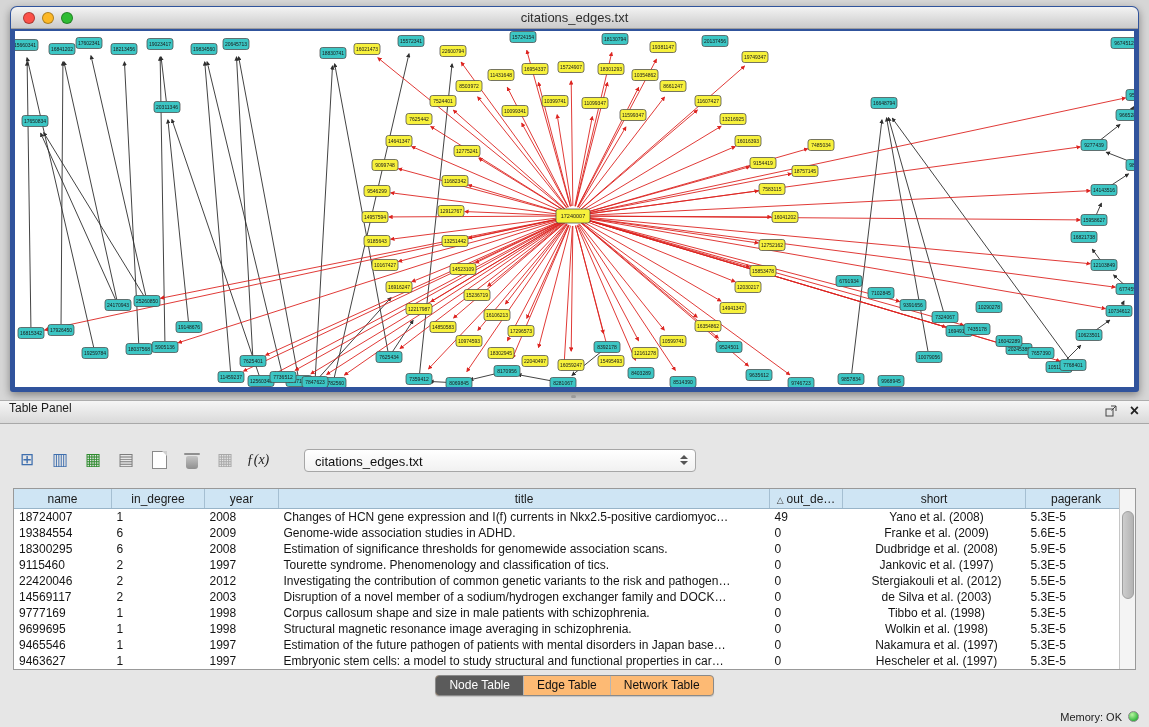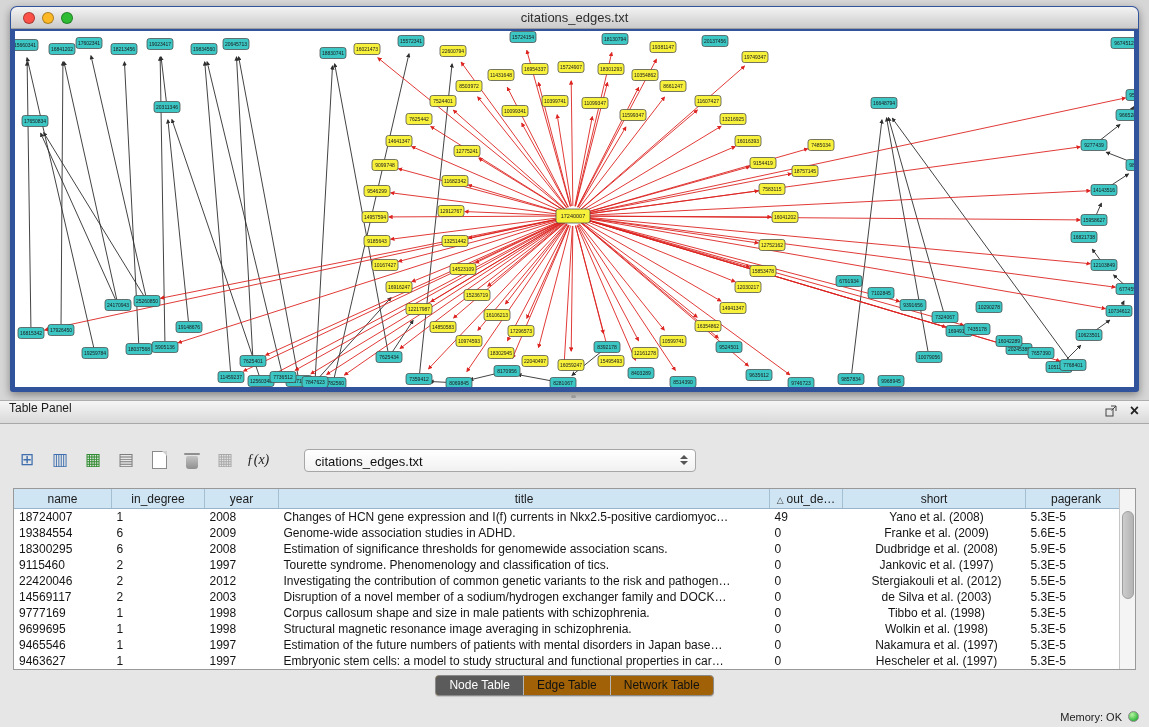--- a/index.html
+++ b/index.html
@@ -58,21 +58,21 @@
     font-size:12px;font-weight:normal;color:#1a1a1a;text-align:center;padding:0;overflow:hidden;white-space:nowrap;}
   table.grid th .sort{font-size:9px;color:#444;margin-right:3px;}
   table.grid td{height:16px;font-size:12px;color:#141414;padding:0 0 0 5px;overflow:hidden;white-space:nowrap;}
   td.a-center{text-align:center;padding-left:0;}
   .c0{width:97px;}.c1{width:92px;}.c2{width:73px;}.c3{width:490px;}.c4{width:72px;}.c5{width:182px;}.c6{width:100px;}
   td.c1{padding-left:10px;}td.c2{padding-left:7px;}td.c3{padding-left:8px;}td.c4{padding-left:8px;}td.c6{padding-left:12px;}
   .vscroll{position:absolute;right:0;top:0;bottom:0;width:15px;background:#f4f4f4;border-left:1px solid #c6c6c6;}
   .vthumb{position:absolute;left:2px;top:22px;width:10px;height:86px;background:linear-gradient(90deg,#cdcdcd,#b3b3b3);border-radius:6px;border:1px solid #9f9f9f;}
 
   .tabs{position:absolute;left:0;right:0;top:274px;display:flex;justify-content:center;}
-  .tabgroup{display:inline-flex;border:1px solid #8a8a8a;border-radius:4px;overflow:hidden;background:#a16207;height:19px;box-shadow:0 1px 1px rgba(0,0,0,.15);}
+  .tabgroup{display:inline-flex;border:1px solid #8a8a8a;border-radius:4px;overflow:hidden;background:#fdba74;height:19px;box-shadow:0 1px 1px rgba(0,0,0,.15);}
   .tab{padding:0 13px;font-size:12px;line-height:19px;color:#111;background:transparent;border:none;border-right:1px solid #b5b5b5;font-family:"Liberation Sans",sans-serif;}
   .tab:last-child{border-right:none;}
   .tab.active{background:#5b5b5b;color:#fff;}
 
   .statusbar{position:absolute;right:10px;bottom:5px;display:flex;gap:6px;font-size:11px;color:#222;}
   .mem-dot{width:11px;height:11px;border-radius:50%;border:1px solid #8a8a8a;box-sizing:border-box;
     background:radial-gradient(circle at 35% 30%, #b8f5a2, #2fb53a 75%);}
 </style>
 </head>
 <body>
@@ -844,21 +844,21 @@
               <td class="c2 a-left">1998</td>
               <td class="c3 a-left">Structural magnetic resonance image averaging in schizophrenia.</td>
               <td class="c4 a-left">0</td>
               <td class="c5 a-center">Wolkin et al. (1998)</td>
               <td class="c6 a-left">5.3E-5</td>
             </tr>
             <tr>
               <td class="c0 a-left">9465546</td>
               <td class="c1 a-left">1</td>
               <td class="c2 a-left">1997</td>
-              <td class="c3 a-left">Estimation of the future numbers of patients with mental disorders in Japan base…</td>
+              <td class="c3 a-left">Estimation of the future pathogen of patients with mental disorders in Japan base…</td>
               <td class="c4 a-left">0</td>
               <td class="c5 a-center">Nakamura et al. (1997)</td>
               <td class="c6 a-left">5.3E-5</td>
             </tr>
             <tr>
               <td class="c0 a-left">9463627</td>
               <td class="c1 a-left">1</td>
               <td class="c2 a-left">1997</td>
               <td class="c3 a-left">Embryonic stem cells: a model to study structural and functional properties in car…</td>
               <td class="c4 a-left">0</td>

